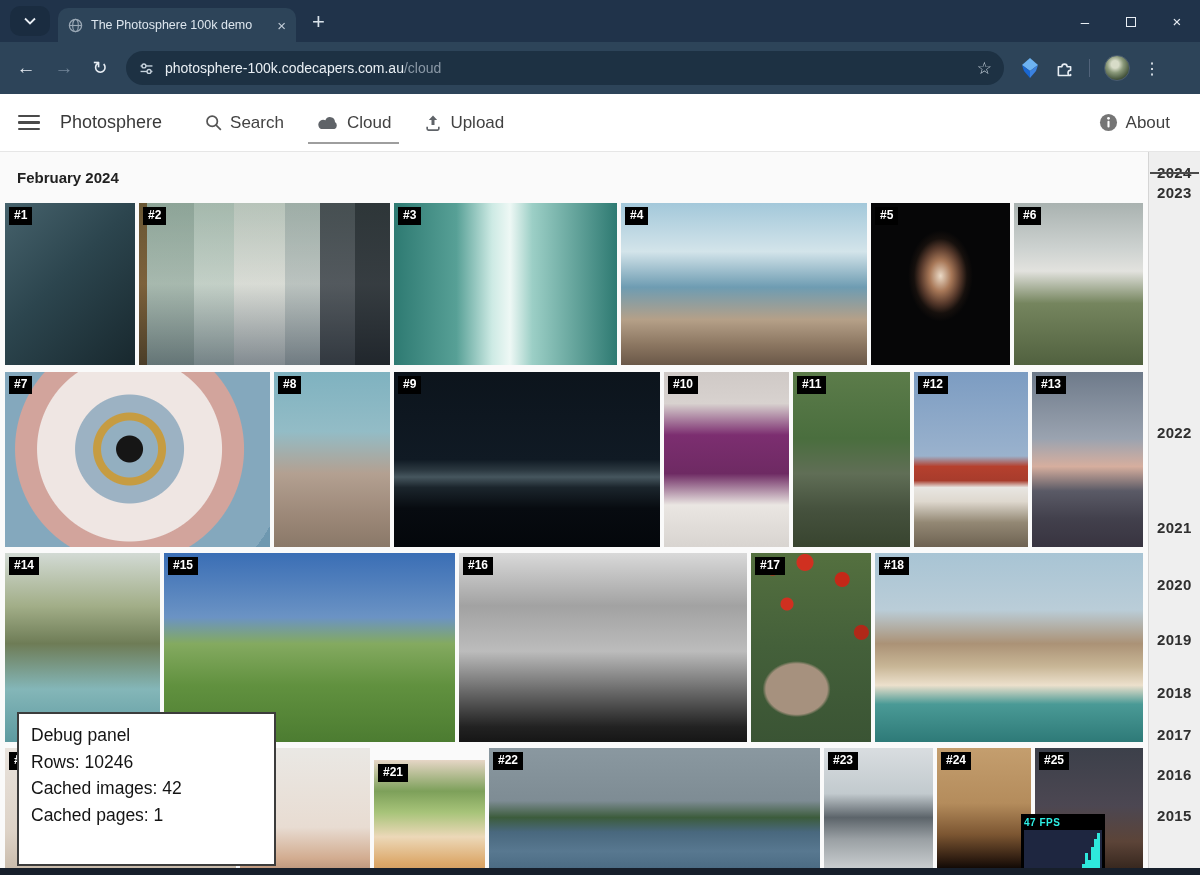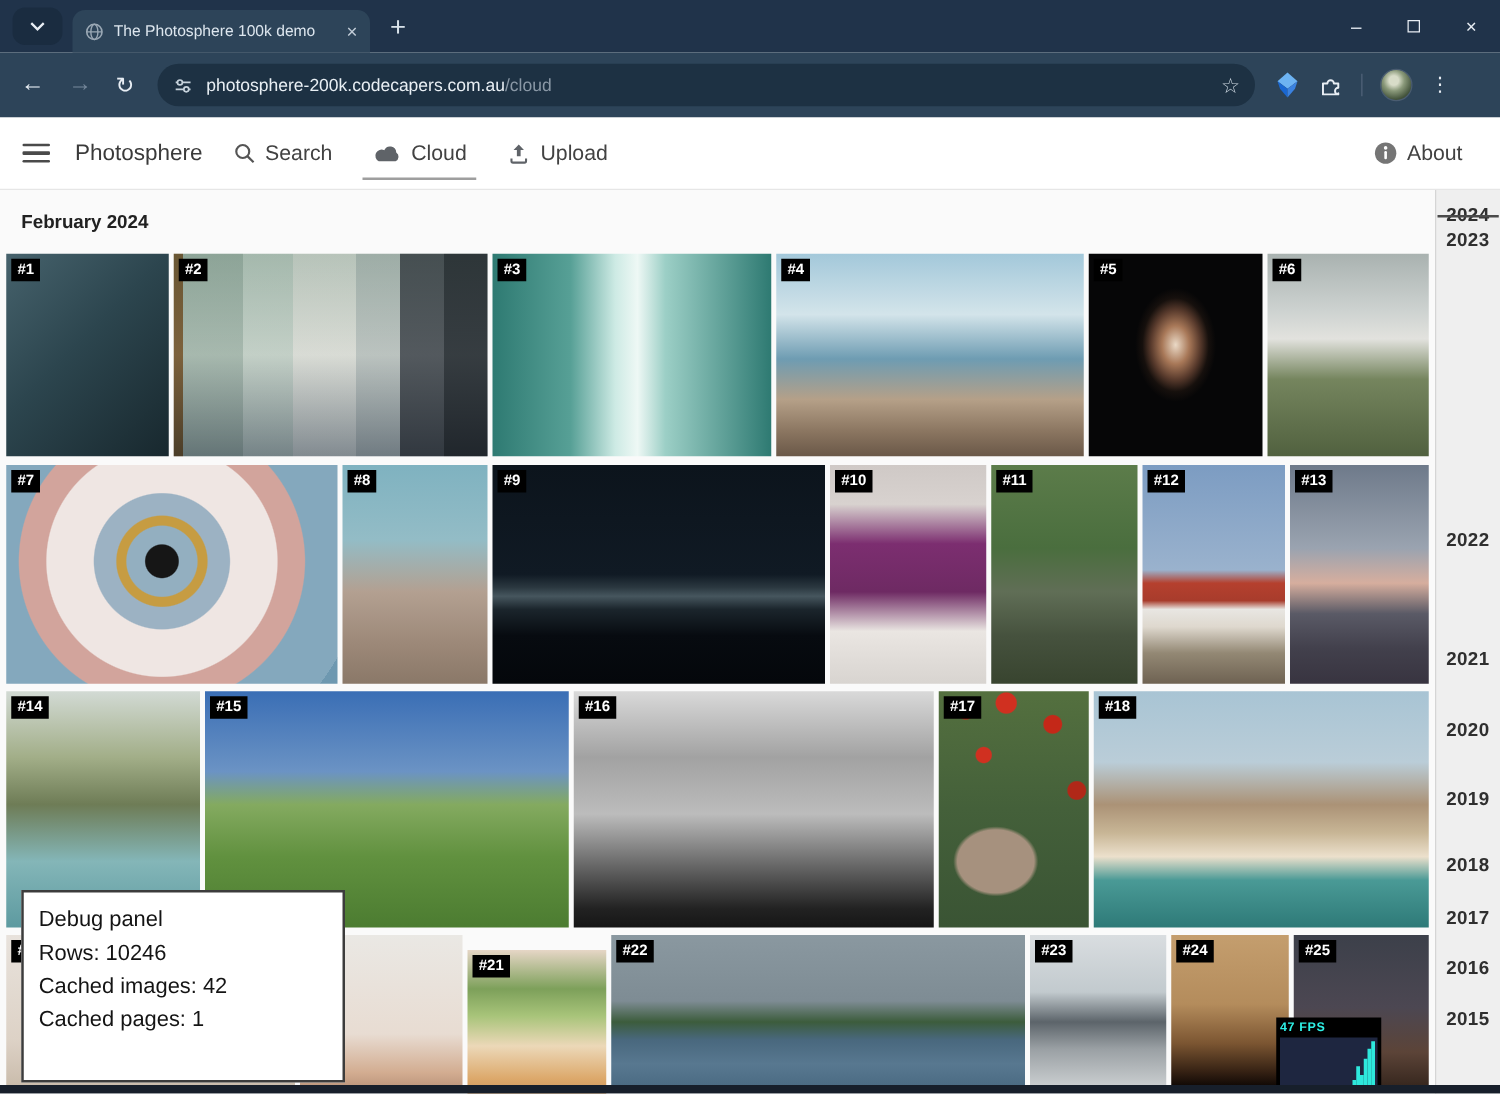--- a/index.html
+++ b/index.html
@@ -34,21 +34,21 @@
   .avatar { width:26px; height:26px; border-radius:50%;
     background:radial-gradient(circle at 42% 35%, #d8dcc8 0 18%, #8a997a 40%, #44543c 72%, #2c3a2c 100%);
     border:1px solid #4a5c70; }
   .kebab { color:#e8eef4; font-size:16px; letter-spacing:0; }
 
   
   .appnav { position:relative; height:58px; background:#ffffff; display:flex; align-items:center;
     padding:0 18px; border-bottom:1px solid #e6e6e6; }
   .hamburger { display:flex; flex-direction:column; gap:4px; width:22px; margin-right:20px; }
   .hamburger i { display:block; height:2.4px; background:#4a4a4a; border-radius:1px; }
-  .brand { font-size:18px; color:#3a3a3a; margin-right:24px; }
+  .brand { font-size:18px; color:#3a3a3a; margin-right:42px; }
   .nav-item { position:relative; display:flex; align-items:center; gap:7px; font-size:17px;
     color:#424242; margin-right:32px; height:58px; }
   .nav-item .underline { position:absolute; left:-8px; right:-8px; bottom:8px; height:2px; background:#9e9e9e; }
   .spacer { flex:1; }
   .about-item { display:flex; align-items:center; gap:8px; font-size:17px; color:#424242; margin-right:12px; }
 
   
   .content { position:relative; height:723px; background:#fafafa; overflow:hidden; }
   .month-heading { position:absolute; left:17px; top:17px; font-size:15px; font-weight:bold; color:#212121; z-index:2; }
 
@@ -179,21 +179,21 @@
     <span class="nav-arrow">←</span>
     <span class="nav-arrow disabled">→</span>
     <span class="reload-glyph">↻</span>
     <div class="omnibox">
       <svg width="17" height="17" viewBox="0 0 20 20">
         <line x1="3" y1="7" x2="17" y2="7" stroke="#c6d2dc" stroke-width="1.6"></line>
         <circle cx="7" cy="7" r="2.3" fill="#1d3143" stroke="#c6d2dc" stroke-width="1.6"></circle>
         <line x1="3" y1="13.5" x2="17" y2="13.5" stroke="#c6d2dc" stroke-width="1.6"></line>
         <circle cx="13" cy="13.5" r="2.3" fill="#1d3143" stroke="#c6d2dc" stroke-width="1.6"></circle>
       </svg>
-      <span class="url-text"><span>photosphere-200k.codecapers.com.au</span><span class="url-path">/cloud</span></span>
+      <span class="url-text"><span>photosphere-100k.codecapers.com.au</span><span class="url-path">/cloud</span></span>
       <span class="star-glyph">☆</span>
     </div>
     <div class="toolbar-right">
       <svg width="20" height="22" viewBox="0 0 20 22">
         <polygon points="10,1 18,8 10,14 2,8" fill="#6db3f2"></polygon>
         <polygon points="2,8 10,14 10,21 4,14" fill="#1967d2"></polygon>
         <polygon points="18,8 10,14 10,21 16,14" fill="#3b82e0"></polygon>
       </svg>
       <svg width="21" height="21" viewBox="0 0 24 24">
         <path d="M5 10 h4 a3 3 0 1 1 6 0 h4 v4 a3 3 0 1 0 0 6 v-1 1 h-14 z" fill="none" stroke="#e8eef4" stroke-width="1.8" stroke-linejoin="round"></path>

